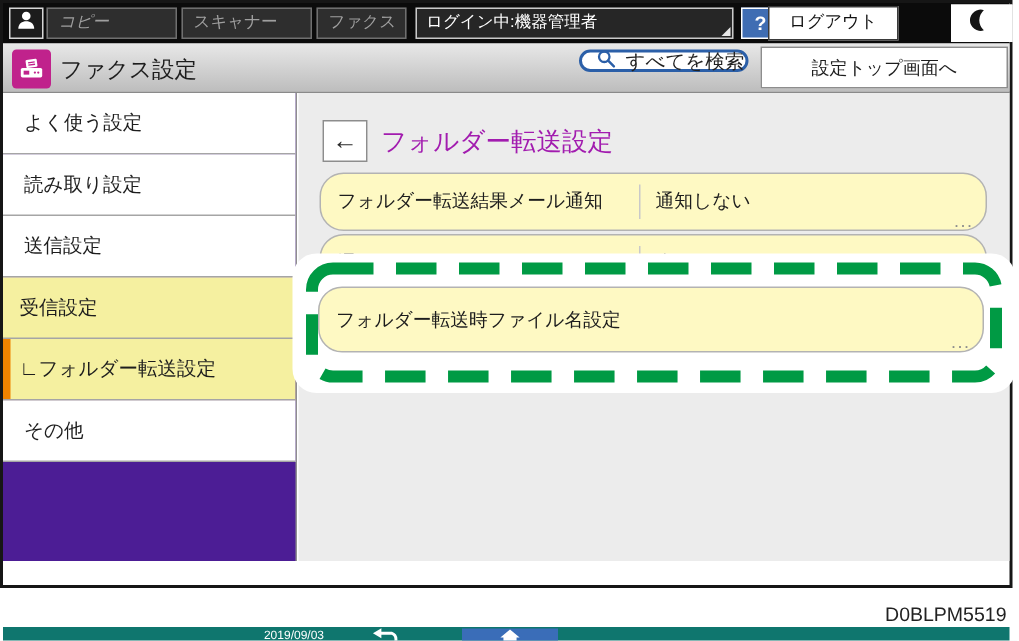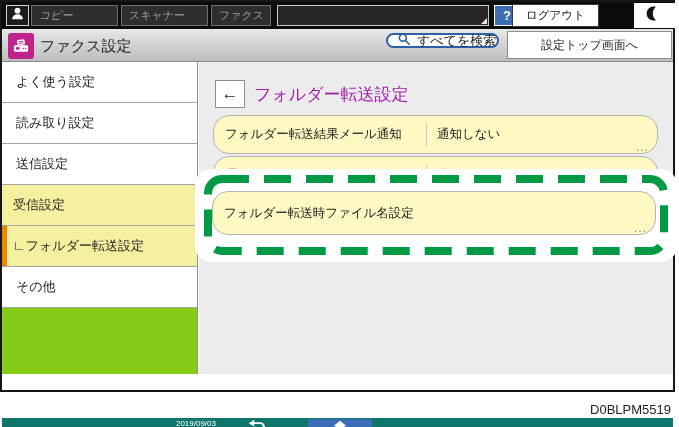--- a/index.html
+++ b/index.html
@@ -41,21 +41,21 @@
   .search-pill { position:absolute; left:384px; top:4px; width:113px; height:15px;
                  background:#fff; border:2px solid #2b5fa8; border-radius:13px;
                  display:flex; align-items:center; gap:6px; padding-left:9px;
                  font-size:13px; color:#222; }
   .top-screen-btn { position:absolute; left:505px; top:2px; width:165px; height:28px;
                     background:#fff; border:1px solid #8d8d8d; color:#1d1d1d; font-size:12px;
                     text-align:center; line-height:26px; }
 
   
   .sidebar { position:absolute; left:0; top:60px; width:196px; height:312px;
-             background:#84cc16; border-right:1px solid #8f8f8f; }
+             background:#4c1d95; border-right:1px solid #8f8f8f; }
   .side-item { position:relative; height:41px; border-bottom:1px solid #a5a5a5;
                font-size:13px; color:#1d1d1d; line-height:40px; padding-left:14px; background:#fff; }
   .side-item.active { background:#f5f0a0;padding-left:11px; }
   .orange-bar { position:absolute; left:0; top:0; width:5px; height:100%; background:#f08300; }
 
   
   .main { position:absolute; left:197px; top:60px; width:474px; height:312px; background:#ececec; }
   .back-btn { position:absolute; left:16px; top:18px; width:30px; height:28px; background:#fff;
               border:1px solid #8d8d8d; color:#2a2a2a; font-size:17px; text-align:center; line-height:26px; }
   .main-title { position:absolute; left:55px; top:21px; font-size:17px; color:#a21caf; }
@@ -101,20 +101,21 @@
           <svg width="15" height="15" viewBox="0 0 24 24">
             <circle cx="12" cy="7.5" r="4.6" fill="#fff"></circle>
             <path d="M3.5 21 c0-5.5 4.2-8 8.5-8 s8.5 2.5 8.5 8 Z" fill="#fff"></path>
           </svg>
         </span>
       </div>
       <div class="tab tab1">コピー</div>
       <div class="tab tab2">スキャナー</div>
       <div class="tab tab3">ファクス</div>
       <div class="login-box">
+        <span>ログイン中:機器管理者</span>
         <span class="login-tri"></span>
       </div>
       <div class="help-btn">?</div>
       <div class="logout-btn">ログアウト</div>
       <div class="moon-btn">
         <span>
           <svg width="17" height="17" viewBox="0 0 24 24">
             <path d="M14 2.5 A10 10 0 1 0 14 21.5 A12.6 12.6 0 0 1 14 2.5 Z" fill="#141414"></path>
           </svg>
         </span>

